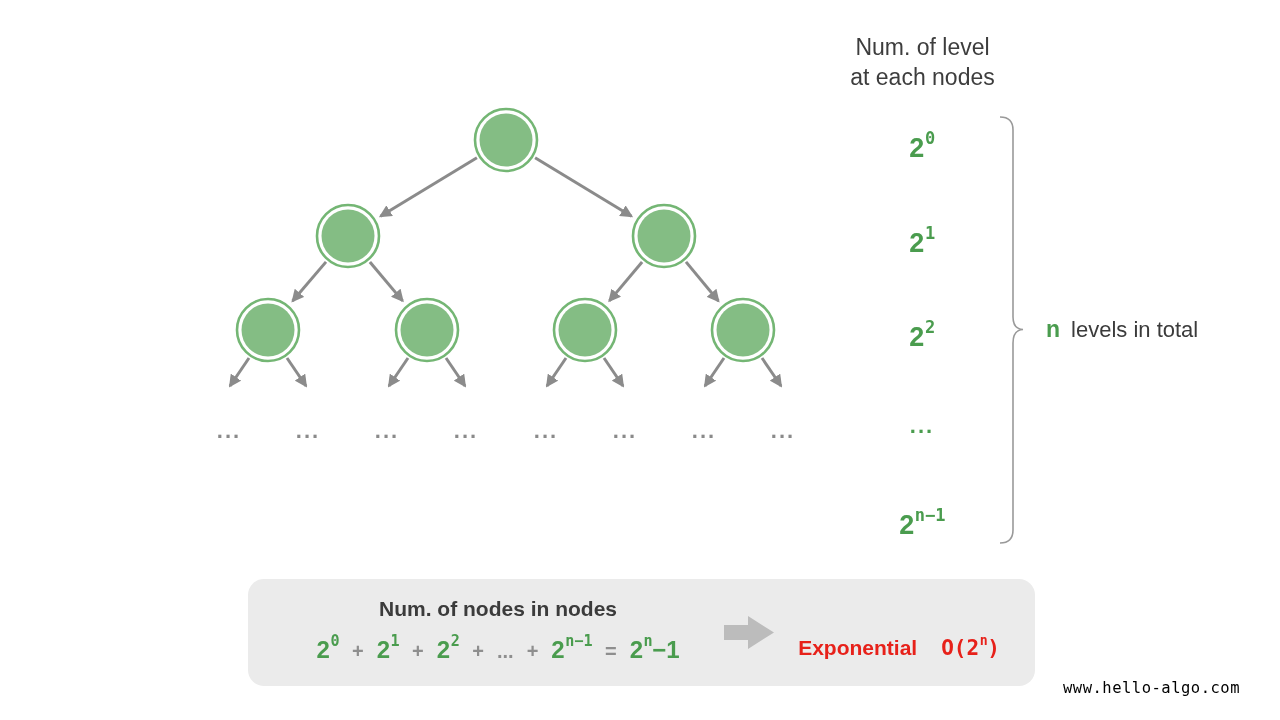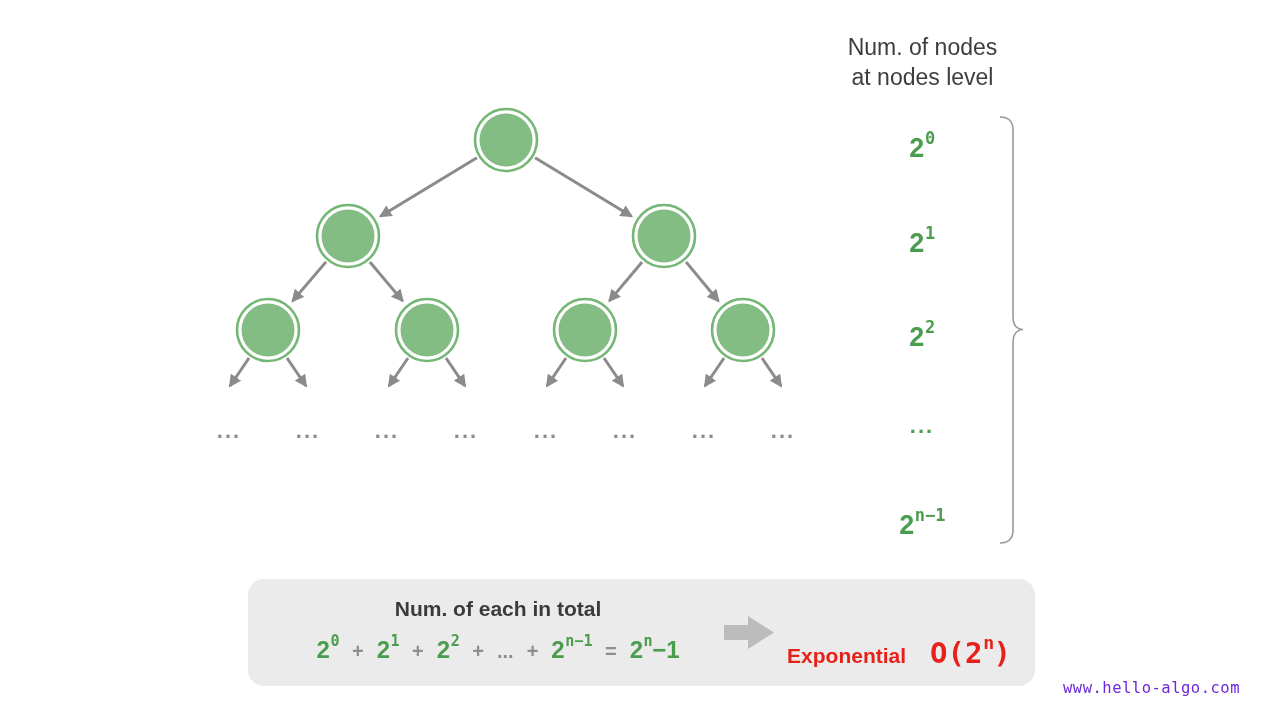--- a/index.html
+++ b/index.html
@@ -73,29 +73,29 @@
   }
   .op {
     color: #8e8e8e; font-weight: bold; font-size: 20px;
   }
   .complexity-row { gap: 24px; }
   .complexity-row .red-label {
     color: #e7211a; font-weight: bold; font-size: 21px;
   }
   .mono-exp {
     font-family: "DejaVu Sans Mono", monospace;
-    color: #e7211a; font-weight: bold; font-size: 29px; text-align: center;
+    color: #e7211a; font-weight: bold; font-size: 21px; text-align: center;
   }
   .arrow-block { position: absolute; left: 476px; top: 36px; }
 
   .watermark {
     left: 1063px; top: 679px;
     font-family: "DejaVu Sans Mono", monospace;
     font-size: 15.5px; letter-spacing: 0.5px;
-    color: #6d28d9;
+    color: #000000;
   }
 
   svg.tree-layer { position: absolute; left: 0; top: 0; pointer-events: none; }
 </style>
 </head>
 <body>
 
 <div class="stage">
 
   <svg class="tree-layer" width="1280" height="720" viewBox="0 0 1280 720">
@@ -152,44 +152,47 @@
       <g>
         <circle cx="743" cy="330" r="31" fill="none" stroke="#74b674" stroke-width="2.6"></circle>
         <circle cx="743" cy="330" r="26.5" fill="#84bd84"></circle>
       </g>
     </g>
 
     <path d="M 1000,117 Q 1013,117 1013,130 L 1013,317 Q 1013,329 1023,329.5 Q 1013,330 1013,343 L 1013,530 Q 1013,543 1000,543" fill="none" stroke="#9a9a9a" stroke-width="1.6"></path>
   </svg>
 
   <div class="abs header-label">
-    <div>Num. of nodes</div>
-    <div>at nodes level</div>
+    <div>Num. of level</div>
+    <div>at each nodes</div>
   </div>
 
   <div class="abs level-label lv0"><span>2</span><sup>0</sup></div>
   <div class="abs level-label lv1"><span>2</span><sup>1</sup></div>
   <div class="abs level-label lv2"><span>2</span><sup>2</sup></div>
   <div class="abs level-ellipsis">...</div>
   <div class="abs level-label lvn"><span>2</span><sup>n−1</sup></div>
 
+  <div class="abs brace-caption">
+    <span class="n-green">n</span><span>levels in total</span>
+  </div>
 
   <div class="abs leaf-ellipsis" style="left:204px">...</div>
   <div class="abs leaf-ellipsis" style="left:283px">...</div>
   <div class="abs leaf-ellipsis" style="left:362px">...</div>
   <div class="abs leaf-ellipsis" style="left:441px">...</div>
   <div class="abs leaf-ellipsis" style="left:521px">...</div>
   <div class="abs leaf-ellipsis" style="left:600px">...</div>
   <div class="abs leaf-ellipsis" style="left:679px">...</div>
   <div class="abs leaf-ellipsis" style="left:758px">...</div>
 
   <div class="abs summary-box">
 
     <div class="box-col col-left">
-      <div class="box-title">Num. of each in total</div>
+      <div class="box-title">Num. of nodes in nodes</div>
       <div class="box-row2 formula">
         <span class="term"><span>2</span><sup>0</sup></span>
         <span class="op">+</span>
         <span class="term"><span>2</span><sup>1</sup></span>
         <span class="op">+</span>
         <span class="term"><span>2</span><sup>2</sup></span>
         <span class="op">+</span>
         <span class="op">...</span>
         <span class="op">+</span>
         <span class="term"><span>2</span><sup>n−1</sup></span>

